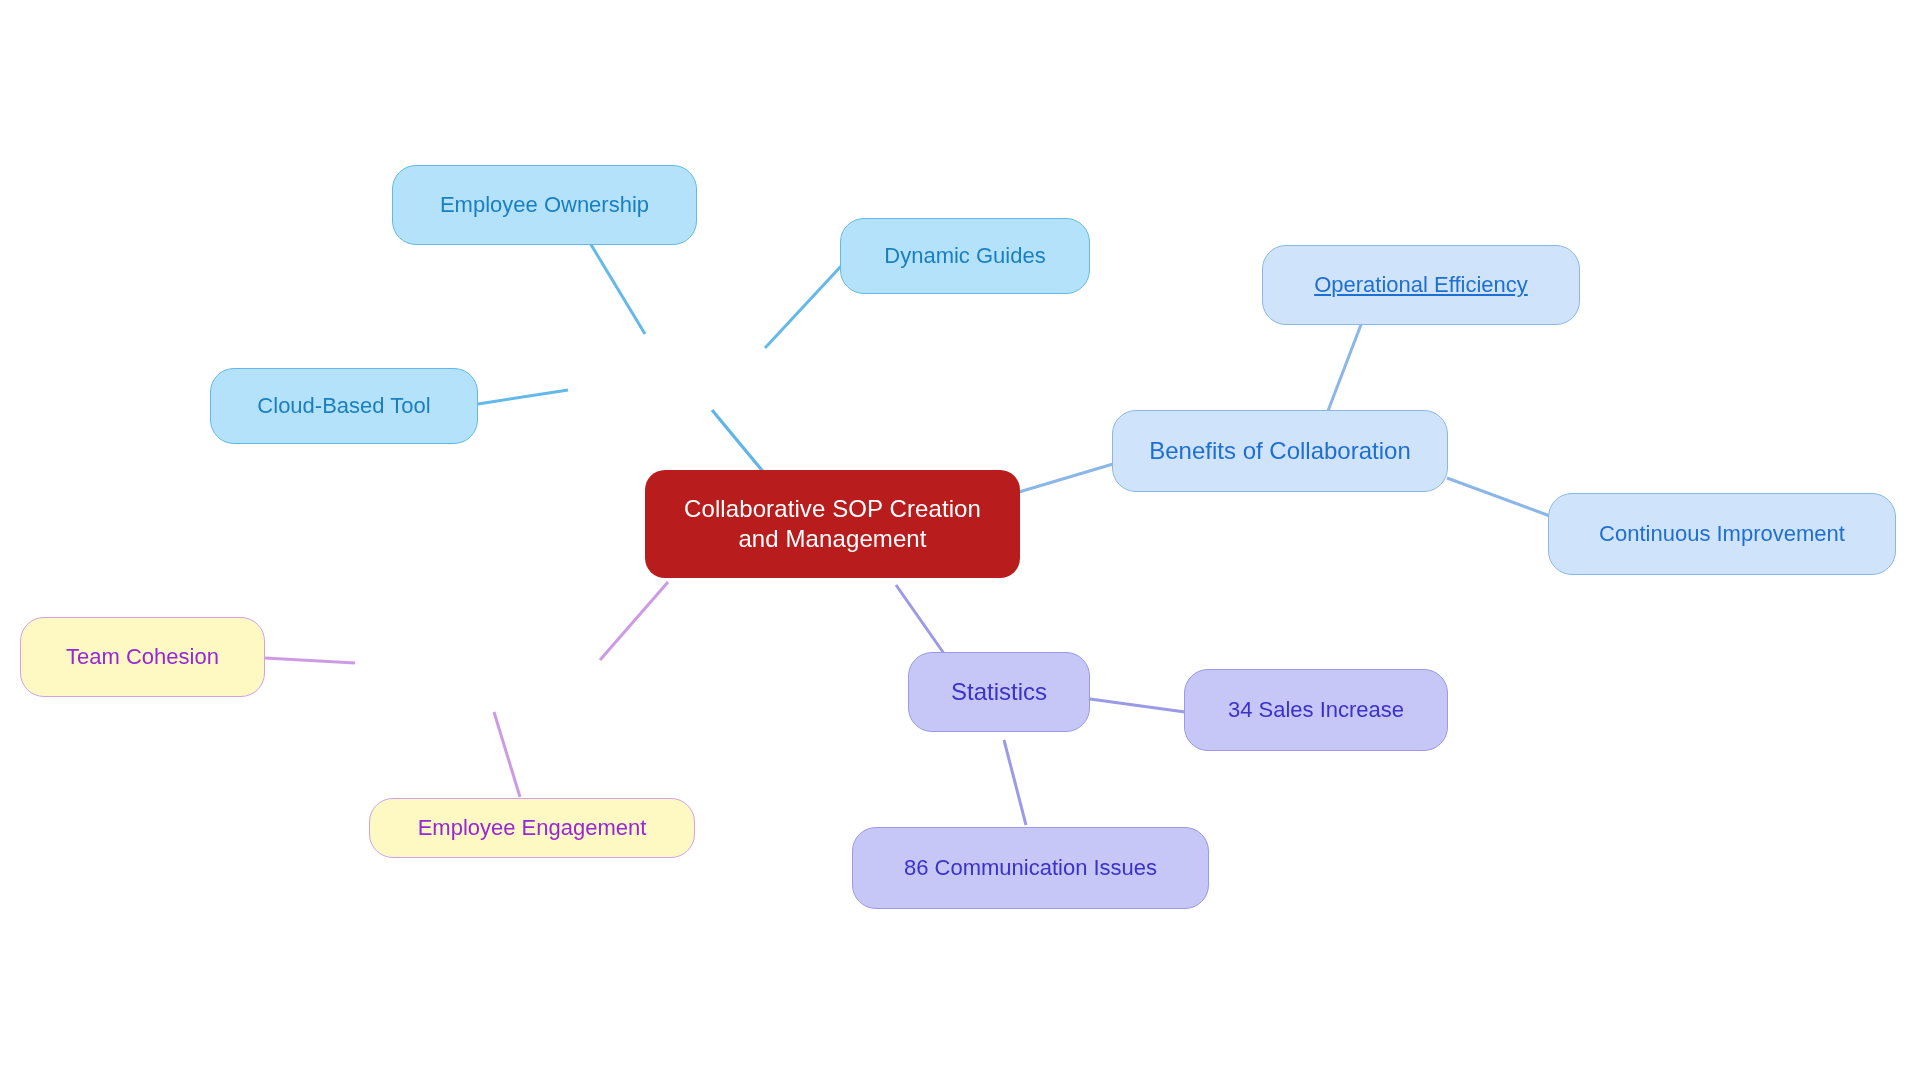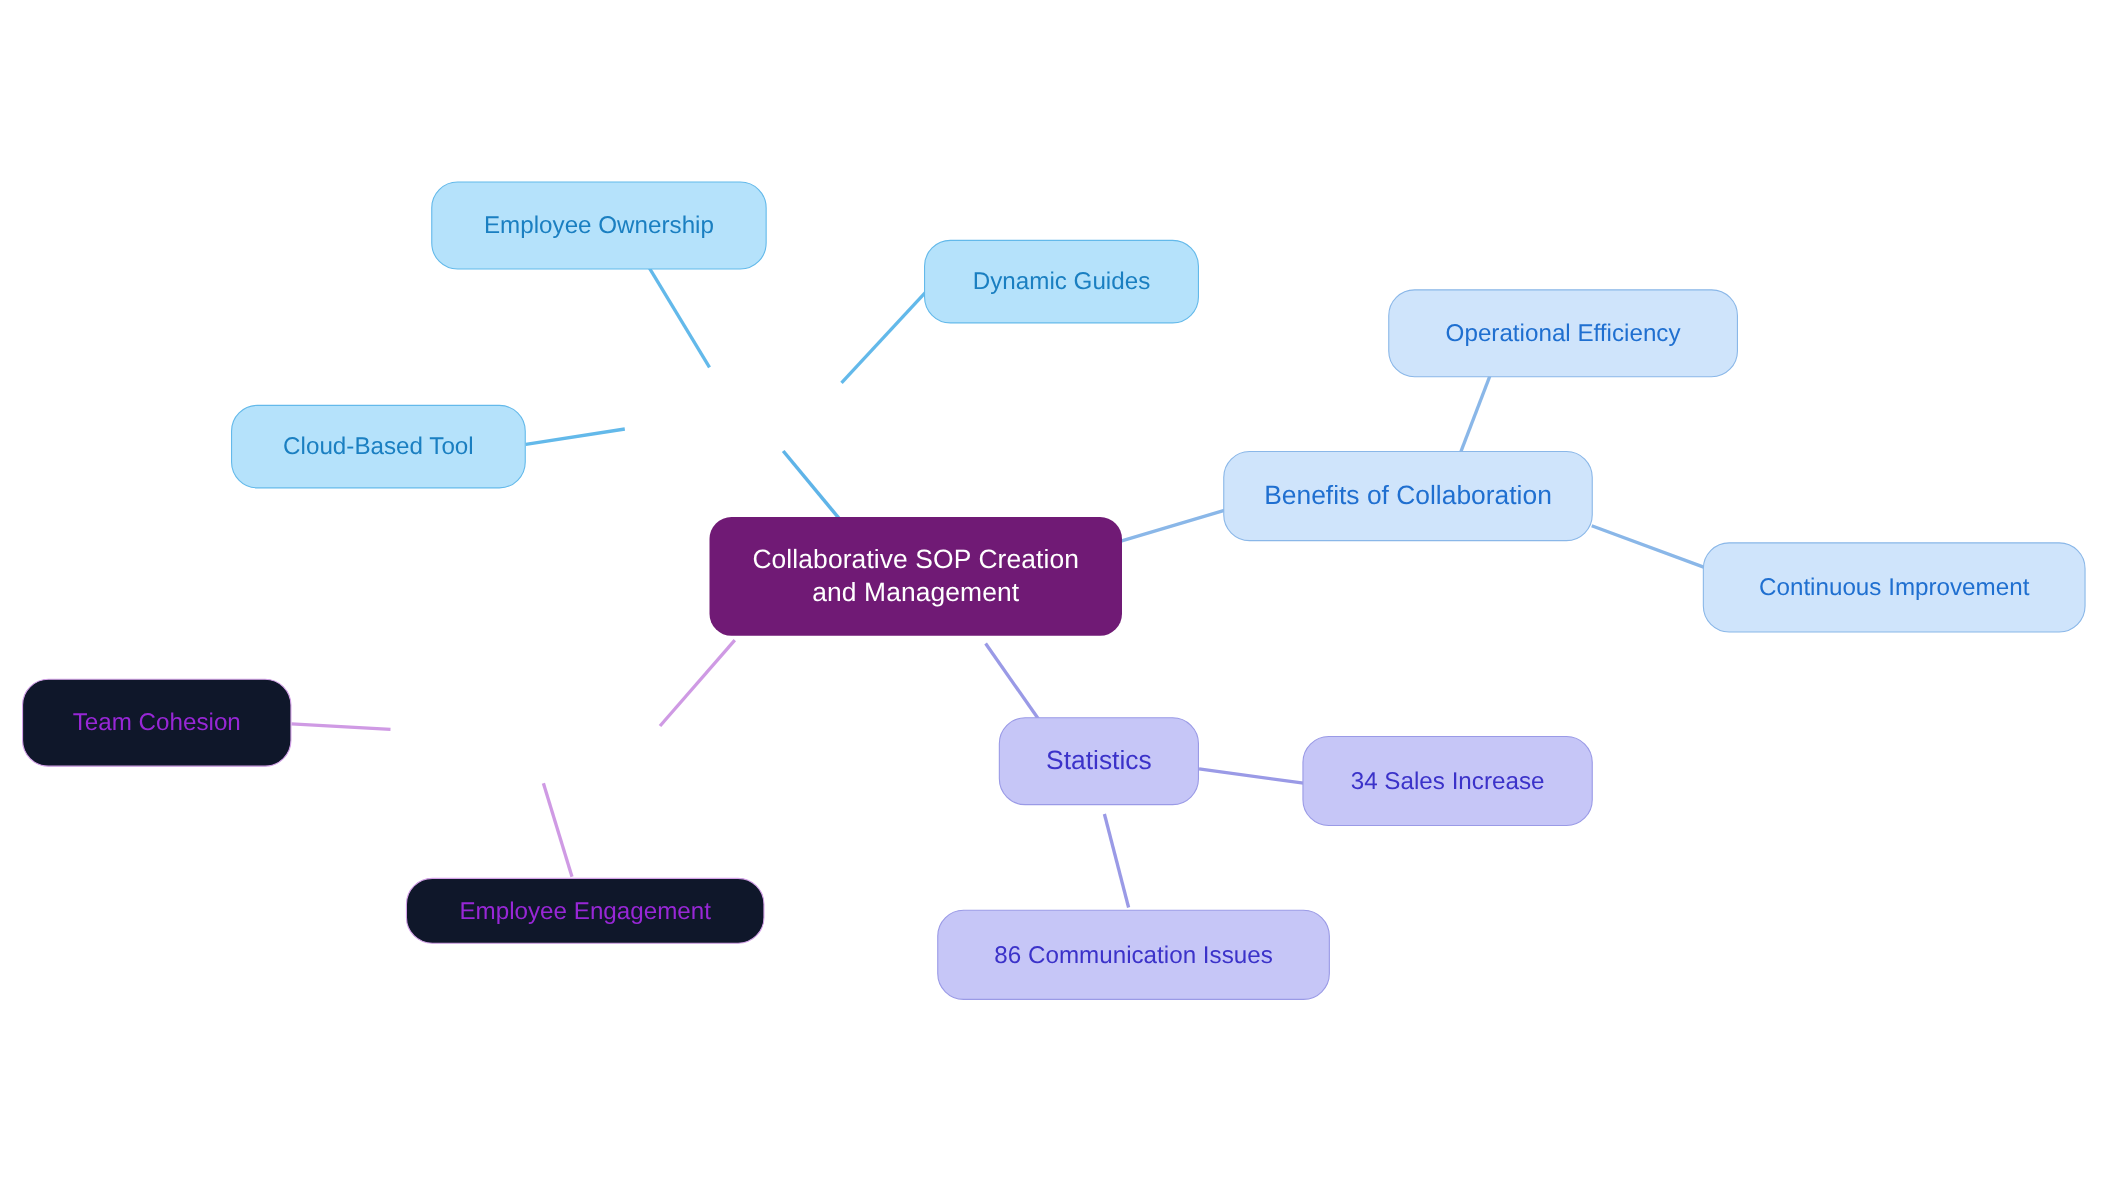--- a/index.html
+++ b/index.html
@@ -37,33 +37,33 @@
     border-width: 1.5px;
     line-height: 1.25;
     white-space: pre-line;
     padding: 0 14px;
   }
   .node.root {
     border-radius: 20px;
     border-width: 0;
     font-size: 24px;
     color: #ffffff;
-    background: #701a75;
+    background: #b91c1c;
     letter-spacing: .1px;
   }
   .node.lvl1 { font-size: 24px; }
   .node.lvl2 { font-size: 22px; }
 
   
   .b-sky      { background:#a9dcf8; border-color:#5fb4e8; color:#1a7fc1; }
   .b-sky-lt   { background:#b5e2fb; border-color:#63b9ea; color:#1a7fc1; }
   .b-blue     { background:#cfe4fb; border-color:#8ab7e8; color:#1f6fd0; }
   .b-indigo   { background:#c6c6f7; border-color:#9a9ae6; color:#3b32c9; }
   .b-orchid   { background:#e8c6f4; border-color:#cf9ae4; color:#9827d6; }
-  .b-orchid-lt{ background:#0f172a; border-color:#d3a1e8; color:#9827d6;text-align:center; }
+  .b-orchid-lt{ background:#fef9c3; border-color:#d3a1e8; color:#9827d6;text-align:center; }
 </style>
 </head>
 <body>
 
 <div id="canvas">
 
   <svg id="edges" viewBox="0 0 1920 1083" xmlns="http://www.w3.org/2000/svg">
 
     <path d="M 770 480 L 712 410" stroke="#5fb4e8" stroke-width="3.2" fill="none"></path>
 
@@ -97,21 +97,21 @@
 
 
   <div class="node lvl2 b-sky-lt" style="left:392px; top:165px; width:305px; height:80px;">Employee Ownership</div>
 
   <div class="node lvl2 b-sky-lt" style="left:840px; top:218px; width:250px; height:76px;">Dynamic Guides</div>
 
   <div class="node lvl1 b-blue" style="left:1112px; top:410px; width:336px; height:82px;">Benefits of Collaboration</div>
 
   <div class="node lvl2 b-sky-lt" style="left:210px; top:368px; width:268px; height:76px;">Cloud-Based Tool</div>
 
-  <div class="node lvl2 b-blue" style="left:1262px; top:263px; width:318px; height:80px;">Operational Efficiency</div>
+  <div class="node lvl2 b-blue" style="left:1262px; top:245px; width:318px; height:80px;text-decoration:underline;">Operational Efficiency</div>
 
   <div class="node lvl2 b-blue" style="left:1548px; top:493px; width:348px; height:82px;">Continuous Improvement</div>
 
   <div class="node lvl1 b-indigo" style="left:908px; top:652px; width:182px; height:80px;">Statistics</div>
 
   <div class="node lvl2 b-indigo" style="left:1184px; top:669px; width:264px; height:82px;">34 Sales Increase</div>
 
   <div class="node lvl2 b-indigo" style="left:852px; top:827px; width:357px; height:82px;">86 Communication Issues</div>
 
 

